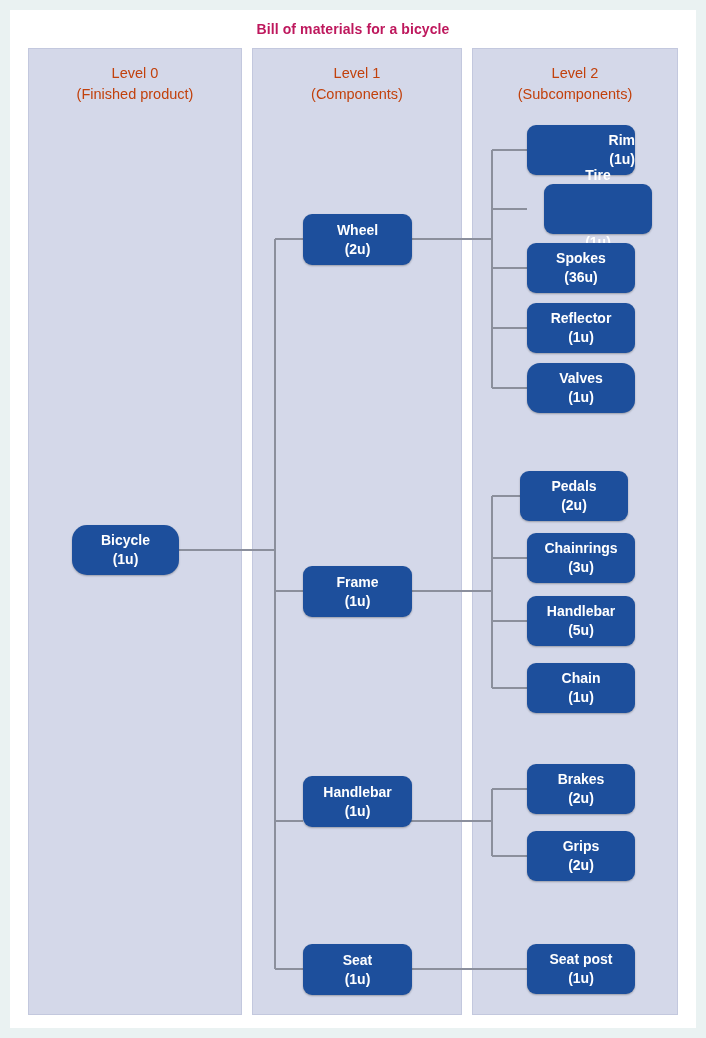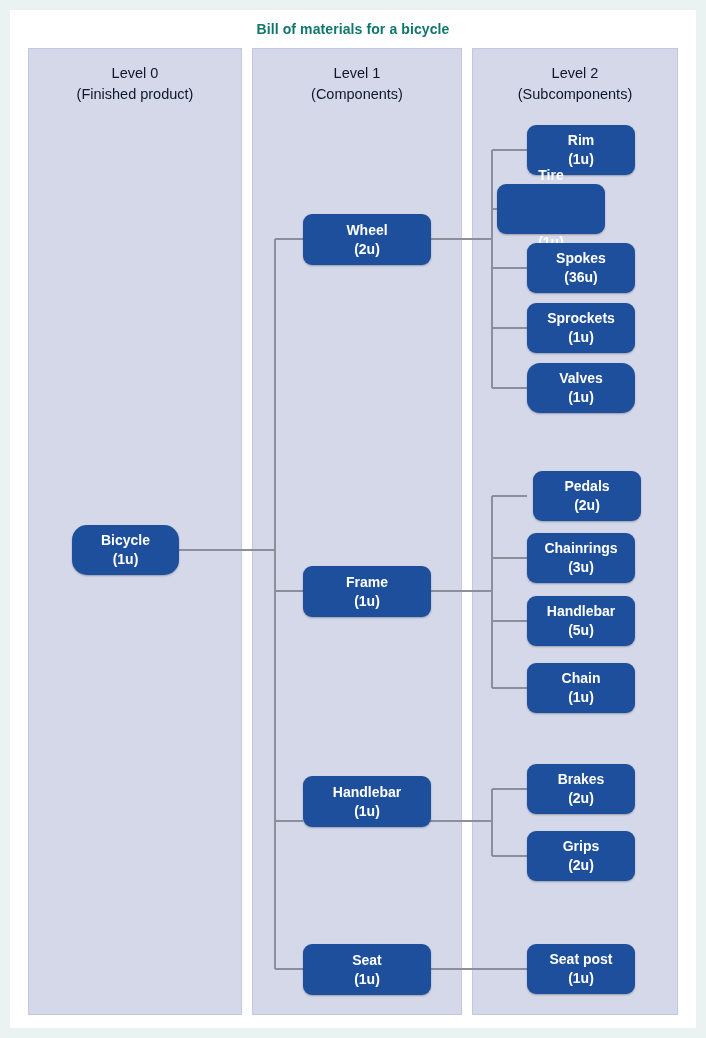--- a/index.html
+++ b/index.html
@@ -14,38 +14,38 @@
   .card{
     position:absolute;
     left:10px;top:10px;
     width:686px;height:1018px;
     background:#ffffff;
   }
 
   .title{
     position:absolute;left:0;top:0;width:686px;height:38px;
     line-height:38px;text-align:center;
-    font-size:14px;font-weight:bold;color:#0f766e;
+    font-size:14px;font-weight:bold;color:#be185d;
     letter-spacing:.1px;
   }
 
   .panel{
     position:absolute;
     top:38px;height:967px;
     background:#d4d8e9;
     border:1px solid #c3c8de;
     box-sizing:border-box;
   }
   #panel-0{left:18px;width:214px;}
   #panel-1{left:242px;width:210px;}
   #panel-2{left:462px;width:206px;}
 
   .panel-head{
     position:absolute;left:0;top:14px;width:100%;
-    text-align:center;font-size:14.5px;color:#0f172a;
+    text-align:center;font-size:14.5px;color:#c2410c;
     line-height:21px;
   }
   .panel-head .l2{display:block;}
 
   
   #wires{position:absolute;left:0;top:0;width:686px;height:1018px;}
 
   .node{
     position:absolute;
     background:#1d4f9c;
@@ -57,21 +57,21 @@
     font-weight:bold;
     line-height:19px;
     display:flex;
     flex-direction:column;
     align-items:center;
     justify-content:center;
     box-sizing:border-box;
   }
   .node .qty{font-weight:bold;}
   .n-l0{width:107px;height:50px;}
-  .n-l1{width:128px;height:51px;}
+  .n-l1{width:109px;height:51px;}
   .n-l2{width:108px;height:50px;}
 </style>
 </head>
 <body>
 
 <div id="stage">
   <div class="card">
 
     <div class="title">Bill of materials for a bicycle</div>
 
@@ -146,42 +146,42 @@
     </div>
     <div class="node n-l1" style="left:293px;top:766px;">
       <span>Handlebar</span>
       <span class="qty">(1u)</span>
     </div>
     <div class="node n-l1" style="left:293px;top:934px;">
       <span>Seat</span>
       <span class="qty">(1u)</span>
     </div>
 
-    <div class="node n-l2" style="left:517px;top:115px;">
+    <div class="node n-l2" style="left:517px;top:115px;align-items:flex-end;">
       <span>Rim</span>
       <span class="qty">(1u)</span>
     </div>
-    <div class="node n-l2" style="left:487px;top:174px;gap:48px;">
+    <div class="node n-l2" style="left:534px;top:174px;gap:48px;">
       <span>Tire</span>
       <span class="qty">(1u)</span>
     </div>
     <div class="node n-l2" style="left:517px;top:233px;">
       <span>Spokes</span>
       <span class="qty">(36u)</span>
     </div>
     <div class="node n-l2" style="left:517px;top:293px;">
-      <span>Sprockets</span>
+      <span>Reflector</span>
       <span class="qty">(1u)</span>
     </div>
     <div class="node n-l2" style="left:517px;top:353px;border-radius:13px;">
       <span>Valves</span>
       <span class="qty">(1u)</span>
     </div>
 
-    <div class="node n-l2" style="left:523px;top:461px;">
+    <div class="node n-l2" style="left:510px;top:461px;">
       <span>Pedals</span>
       <span class="qty">(2u)</span>
     </div>
     <div class="node n-l2" style="left:517px;top:523px;">
       <span>Chainrings</span>
       <span class="qty">(3u)</span>
     </div>
     <div class="node n-l2" style="left:517px;top:586px;">
       <span>Handlebar</span>
       <span class="qty">(5u)</span>

